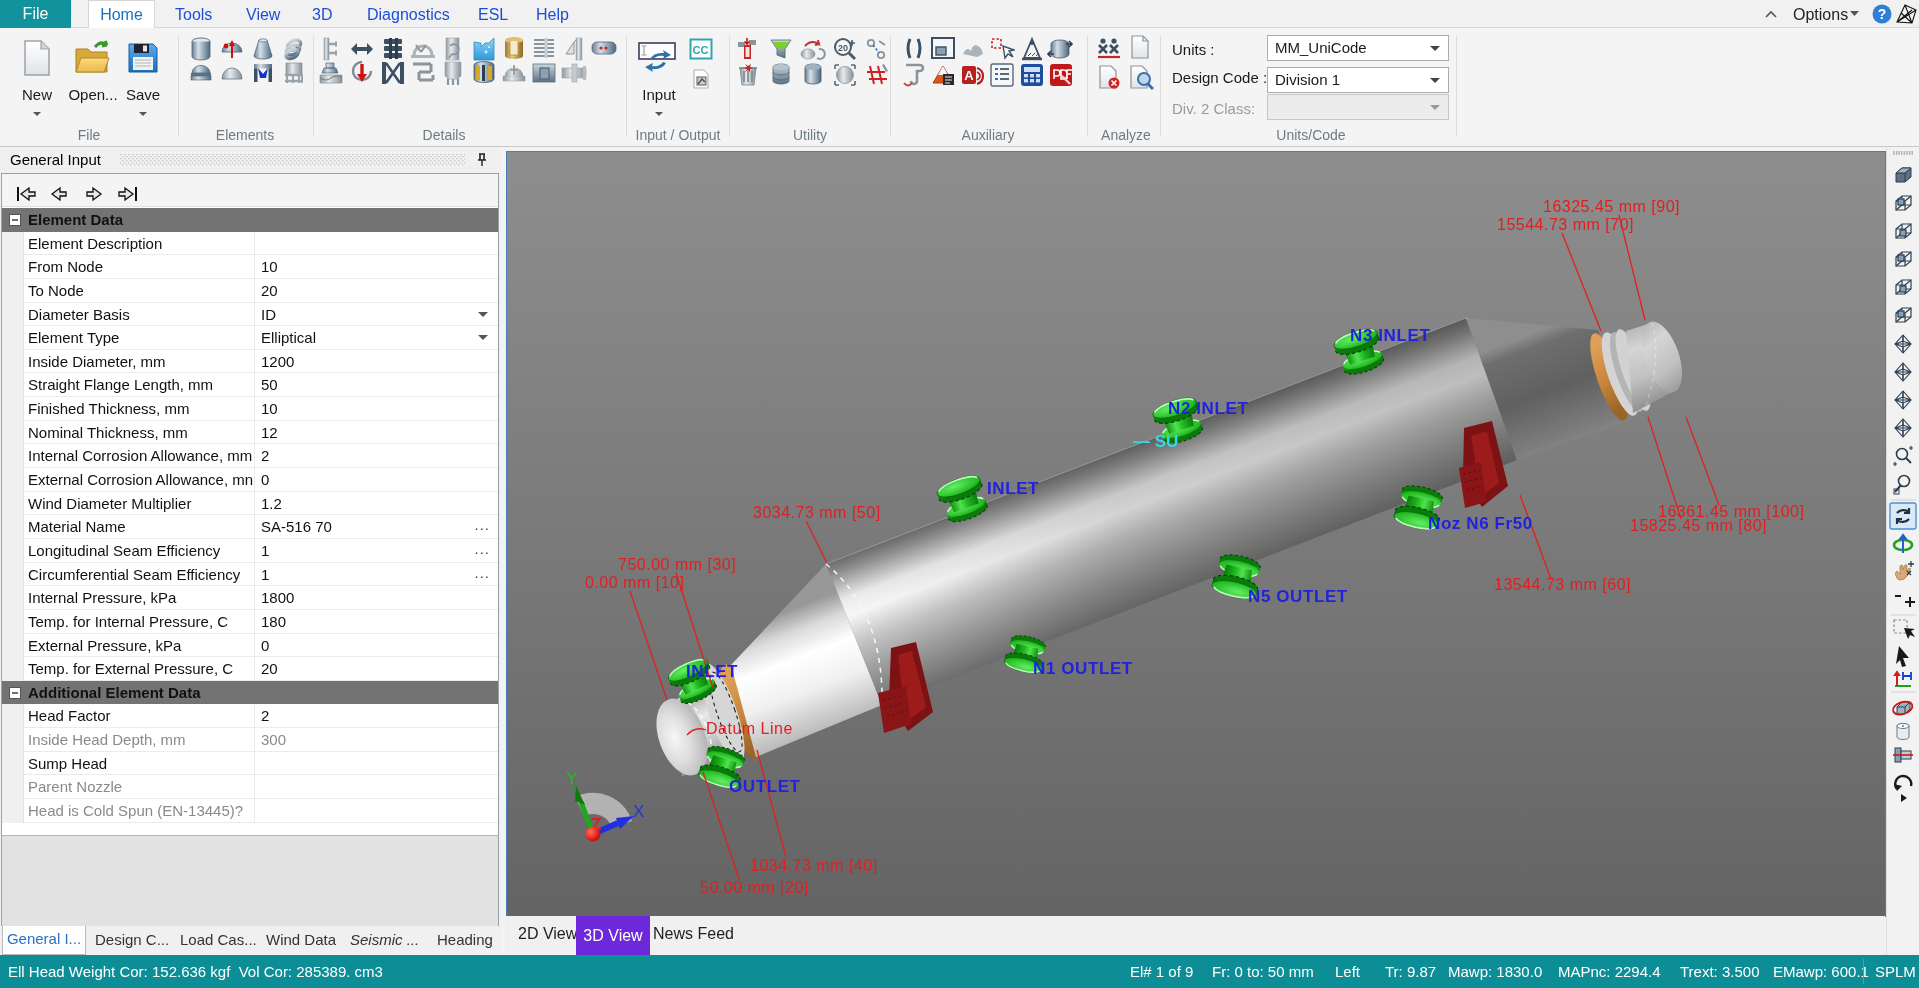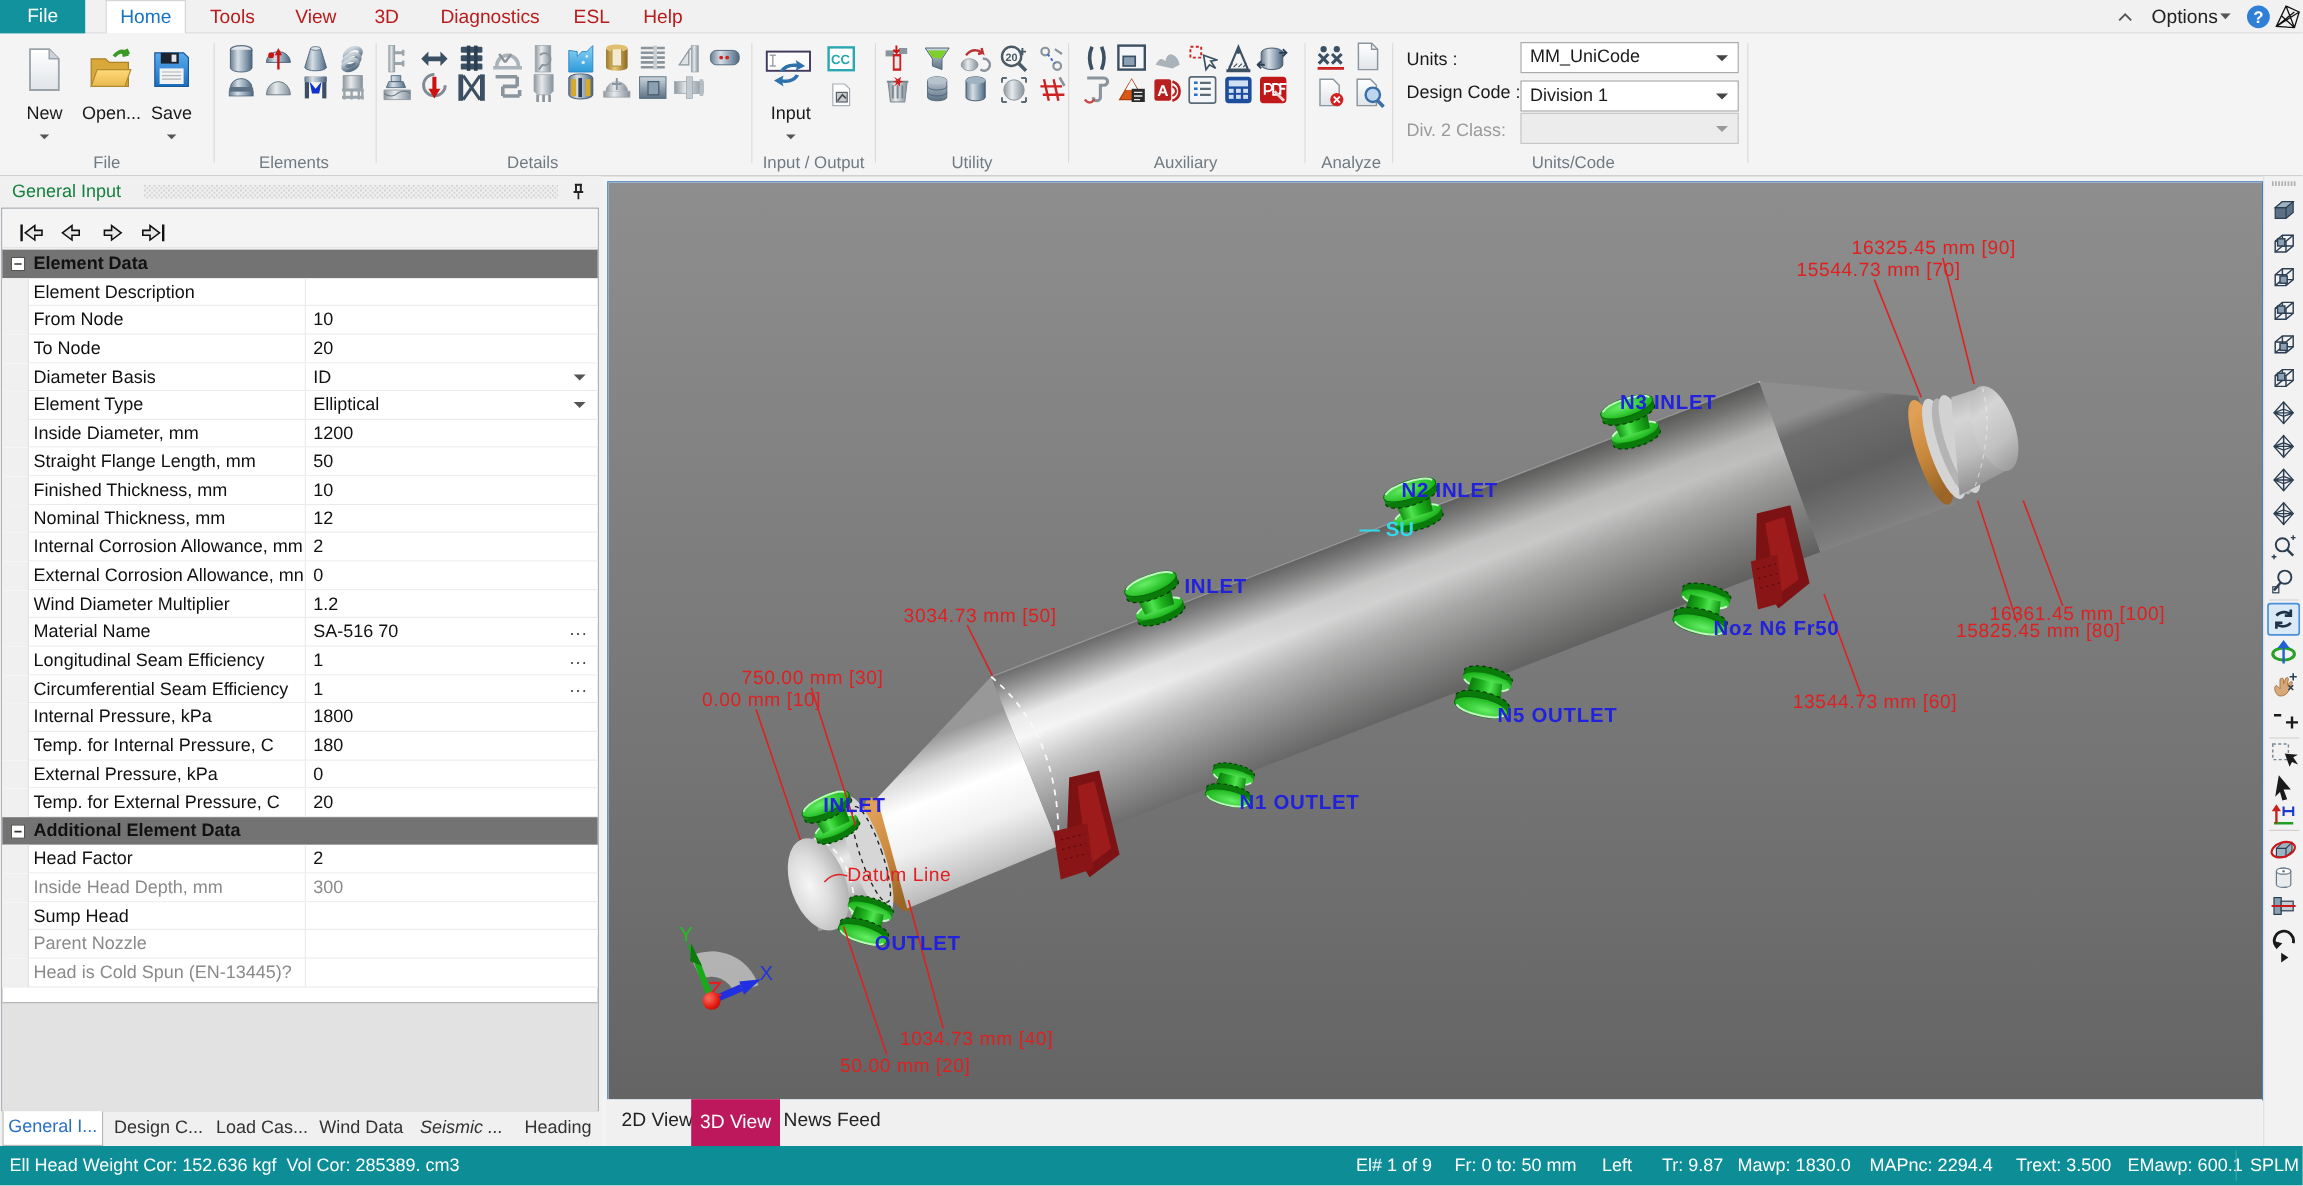--- a/index.html
+++ b/index.html
@@ -2,39 +2,39 @@
 <html><head>
 <meta charset="utf-8">
 <style>
 * { margin:0; padding:0; box-sizing:border-box; }
 html,body { width:1919px; height:988px; overflow:hidden; font-family:"Liberation Sans", sans-serif; background:#f3f3f3; }
 #app { position:relative; width:1919px; height:988px; }
 
 
 #menurow { position:absolute; left:0; top:0; width:1919px; height:28px; background:#f1f1f1; border-bottom:1px solid #d9d9d9;}
 #filebtn { position:absolute; left:0; top:0; width:71px; height:28px; background:#12929c; color:#fff; font-size:16px; text-align:center; line-height:28px; }
-.mtab { position:absolute; top:0; height:28px; line-height:29px; font-size:16px; color:#b91c1c; }
+.mtab { position:absolute; top:0; height:28px; line-height:29px; font-size:16px; color:#1d4ed8; }
 #hometab { position:absolute; left:88px; top:0; width:67px; height:28px; background:#fff; border:1px solid #d6d6d6; border-bottom:none; color:#1673c1; font-size:16px; text-align:center; line-height:28px; }
 
 
 #ribbon { position:absolute; left:0; top:28px; width:1919px; height:119px; background:#f4f4f4; border-bottom:1px solid #c8c8c8; }
 .rsep { position:absolute; top:8px; height:100px; width:1px; background:#dcdcdc; }
 .rlabel { position:absolute; top:99px; font-size:14px; color:#707a82; white-space:nowrap; transform:translateX(-50%); }
 .icn { position:absolute; }
 .biglbl { position:absolute; font-size:15px; color:#1a1a1a; transform:translateX(-50%); top:58px; white-space:nowrap;}
 .ddarrow { position:absolute; width:0; height:0; border-left:4px solid transparent; border-right:4px solid transparent; border-top:4px solid #555; }
 
 
 .ulabel { position:absolute; font-size:15px; color:#1a1a1a; white-space:nowrap; }
 .ucombo { position:absolute; left:1267px; width:182px; height:26px; background:#fff; border:1px solid #ababab; font-size:15px; color:#1a1a1a; line-height:24px; padding-left:7px; }
 .ucombo .arr { position:absolute; right:8px; top:10px; width:0; height:0; border-left:5px solid transparent; border-right:5px solid transparent; border-top:5px solid #444; }
 
 
 #leftpanel { position:absolute; left:0; top:147px; width:501px; height:808px; background:#f0f0f0; }
-#lp-title { position:absolute; left:0; top:0; width:501px; height:26px; background:#f0f0f0; font-size:15px; color:#15803d; line-height:26px; padding-left:10px; }
+#lp-title { position:absolute; left:0; top:0; width:501px; height:26px; background:#f0f0f0; font-size:15px; color:#000000; line-height:26px; padding-left:10px; }
 #lp-body { position:absolute; left:1px; top:26px; width:498px; height:753px; background:#fff; border:1px solid #9ba1a8; }
 #lp-toolbar { position:absolute; left:0; top:0; width:496px; height:33px; background:#f4f4f4; border-bottom:1px solid #e0e0e0;}
 #grid { position:absolute; left:0; top:34px; width:496px; font-size:15px; color:#111; }
 .grow { position:relative; width:496px; height:23.65px; background:#fff; }
 .grow .nm { position:absolute; left:26px; top:0; right:0; height:23.65px; line-height:23.65px; white-space:nowrap; overflow:hidden; }
 .grow .vl { position:absolute; left:259px; top:0; height:23.65px; line-height:23.65px; }
 .grow .gut { position:absolute; left:0; top:0; width:22px; height:23.65px; background:#f0f0f0; border-right:1px solid #e2e2e2; }
 .grow .sep { position:absolute; left:22px; right:0; bottom:0; height:1px; background:#ebebeb; }
 .grow .vsep { position:absolute; left:252px; top:0; width:1px; height:23.65px; background:#ebebeb; }
 .gcat { position:relative; width:496px; height:23.65px; background:#737373; font-weight:bold; }
@@ -975,21 +975,21 @@
 <path d="M616,818 L634,816 L620,829 Z" fill="#2030e0"></path>
 <path d="M591,819 h9 l-8,10 h9" fill="none" stroke="#e02020" stroke-width="1.8"></path>
           <circle cx="593" cy="834" r="7.5" fill="url(#ballg)"></circle>
 <text x="566" y="784" fill="#20c020" font-size="17">Y</text>
 <text x="633" y="817" fill="#2233dd" font-size="17">X</text>
 </g>
 </svg></div>
 
   <div id="bottomtabs">
     <div style="position:absolute; left:13px; top:9px; color:#222;">2D View</div>
-    <div style="position:absolute; left:71px; top:0; width:74px; height:39px; background:#be185d; color:#fff; text-align:center; line-height:39px;">3D View</div>
+    <div style="position:absolute; left:71px; top:0; width:74px; height:39px; background:#6d28d9; color:#fff; text-align:center; line-height:39px;">3D View</div>
     <div style="position:absolute; left:148px; top:9px; color:#222;">News Feed</div>
   </div>
 
   <div id="righttb"><svg width="33" height="808" viewBox="0 0 33 808">
         <rect x="0" y="0" width="33" height="808" fill="#f2f2f2"></rect>
         <g stroke="#b0b0b0" stroke-width="1.4">
           <line x1="7.0" y1="4" x2="7.0" y2="8"></line>
           <line x1="9.6" y1="4" x2="9.6" y2="8"></line>
           <line x1="12.2" y1="4" x2="12.2" y2="8"></line>
           <line x1="14.8" y1="4" x2="14.8" y2="8"></line>

